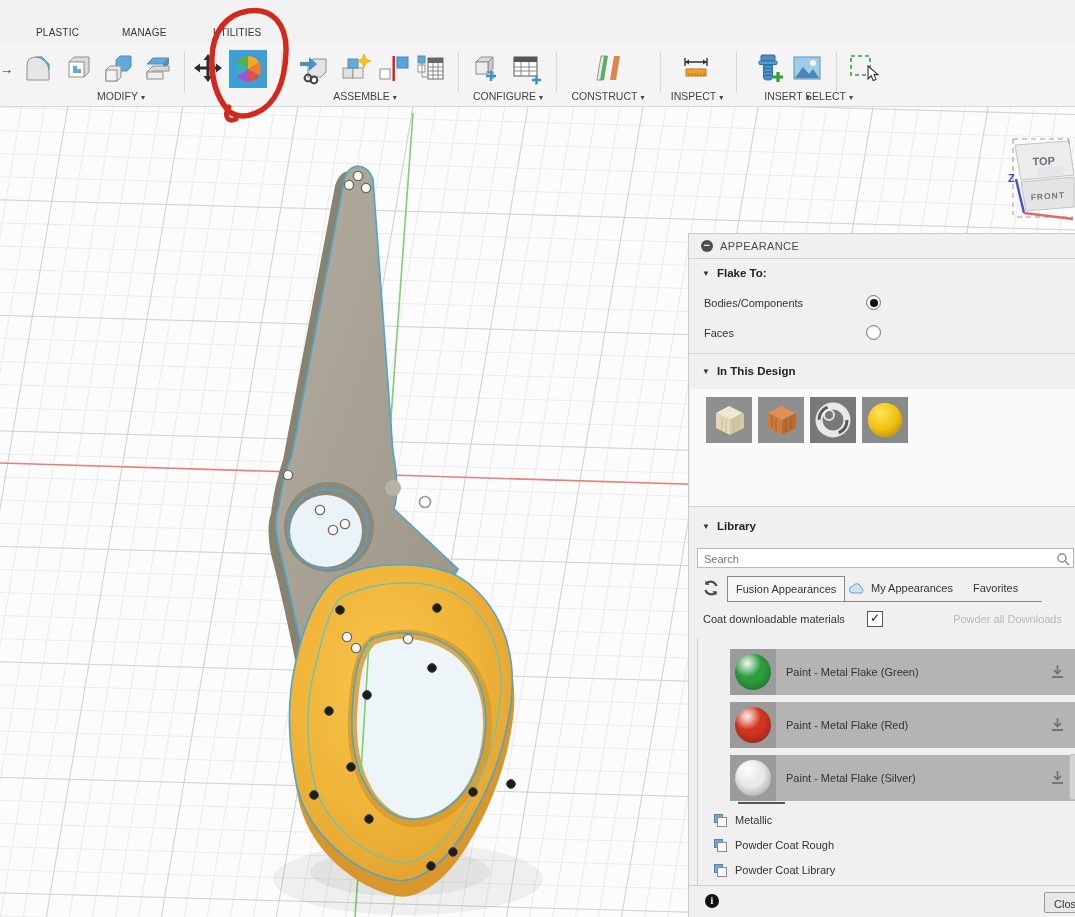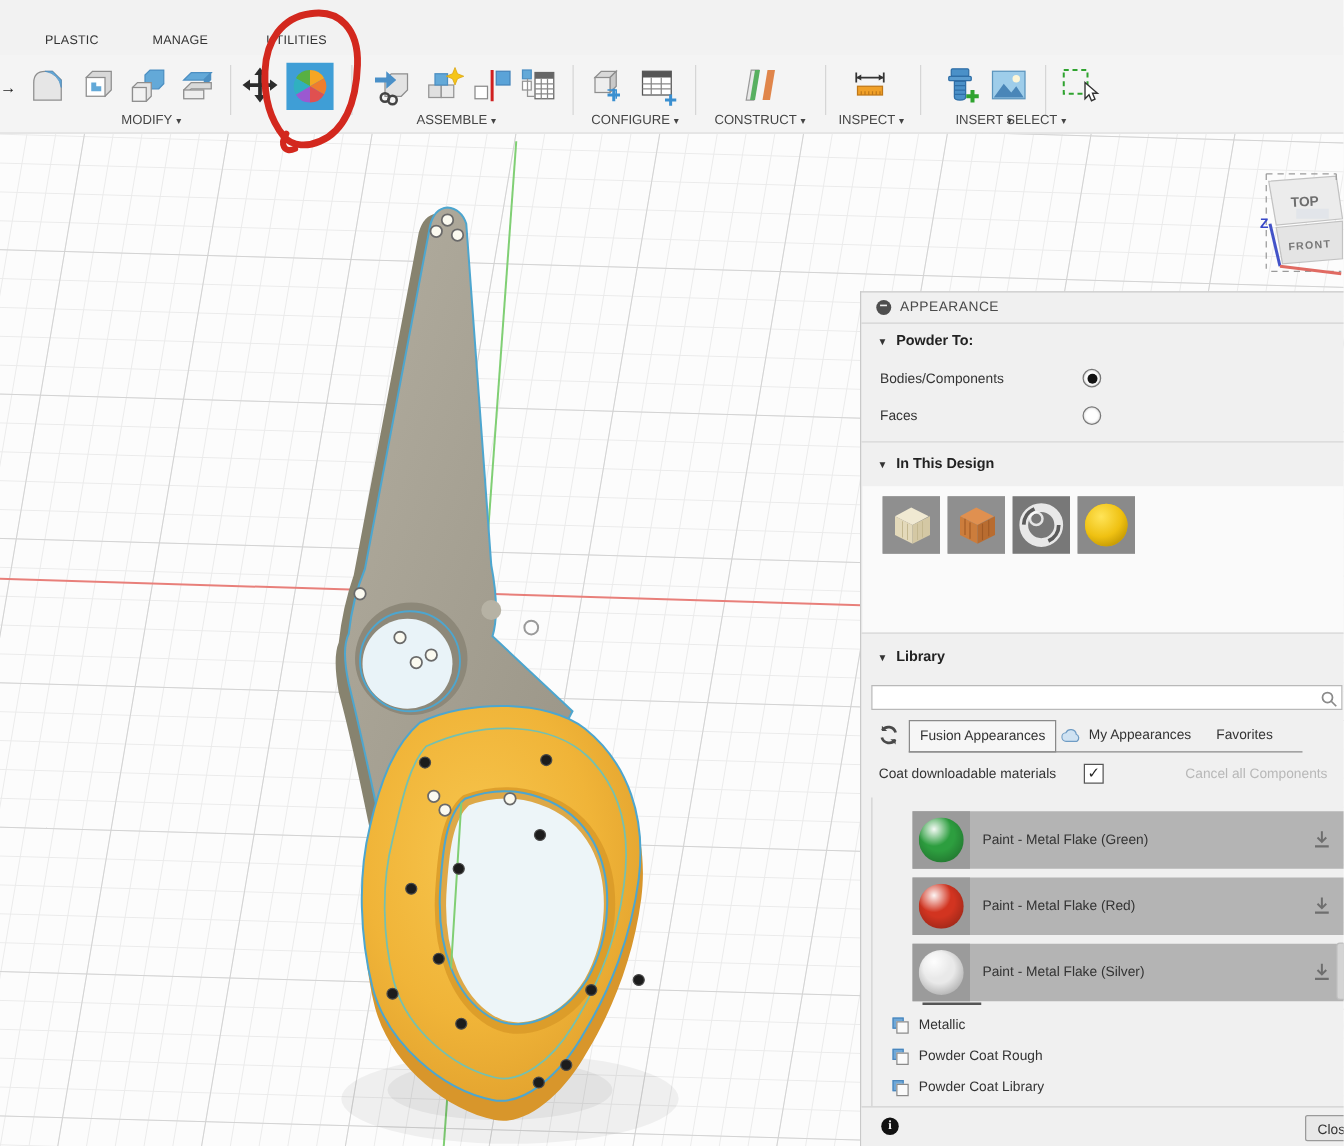--- a/index.html
+++ b/index.html
@@ -364,21 +364,21 @@
   </svg>
 
   <div class="panel">
     <div class="panel-header">
       <span class="grip-dot">−</span>
       <span>APPEARANCE</span>
     </div>
 
     <div class="sec-title" style="left:13px;top:33px">
       <span class="tri">▼</span>
-      <span>Powder To:</span>
+      <span>Flake To:</span>
     </div>
     <span class="p-label" style="left:15px;top:63px">Bodies/Components</span>
     <span class="radio sel" style="left:177px;top:61px"></span>
     <span class="p-label" style="left:15px;top:93px">Faces</span>
     <span class="radio" style="left:177px;top:91px"></span>
 
     <div class="hline" style="top:119px"></div>
 
     <div class="sec-title" style="left:13px;top:131px">
       <span class="tri">▼</span>
@@ -428,20 +428,21 @@
     </div>
 
     <div class="hline" style="top:272px"></div>
 
     <div class="sec-title" style="left:13px;top:286px">
       <span class="tri">▼</span>
       <span>Library</span>
     </div>
 
     <div class="searchbox">
+      <input placeholder="Search" style="">
       <svg class="mag" width="14" height="14" viewBox="0 0 14 14">
           <circle cx="6" cy="6" r="4" fill="none" stroke="#8a8a8a" stroke-width="1.4"></circle>
           <line x1="9" y1="9" x2="13" y2="13" stroke="#8a8a8a" stroke-width="1.4"></line>
         </svg>
     </div>
 
     <div class="libtabs">
       <svg class="refresh" width="20" height="20" viewBox="0 0 20 20">
         <path d="M15.5 8A6 6 0 0 0 4.8 6.2" fill="none" stroke="#4a4a4a" stroke-width="2.2"></path>
           <path d="M4.5 2.5v4.2h4.2Z" fill="#4a4a4a"></path>
@@ -458,21 +459,21 @@
         <span>My Appearances</span>
       </div>
       <div class="libtab" style="left:276px">
         <span>Favorites</span>
       </div>
       <div class="tab-underline"></div>
     </div>
 
     <span class="dlrow-label">Coat downloadable materials</span>
     <span class="checkbox">✓</span>
-    <span class="cancel-dl">Cancel all Components</span>
+    <span class="cancel-dl">Powder all Downloads</span>
 
     <div class="matlist">
       <div class="matrow" style="top:11px">
         <div class="matthumb">
             <div class="mat-sphere" style="--c: #2d9e3f;"></div>
           </div>
         <span class="matname">Paint - Metal Flake (Green)</span>
         <svg class="dl-icon" width="15" height="15" viewBox="0 0 15 15">
             <path d="M7.5 1v8M4 6l3.5 3.5L11 6" fill="none" stroke="#6e6e6e" stroke-width="1.6"></path>
             <line x1="2" y1="13" x2="13" y2="13" stroke="#6e6e6e" stroke-width="1.8"></line>

